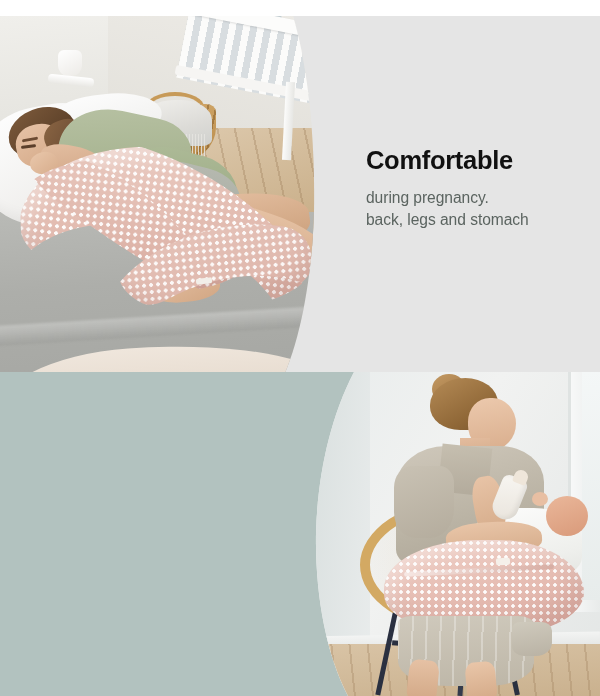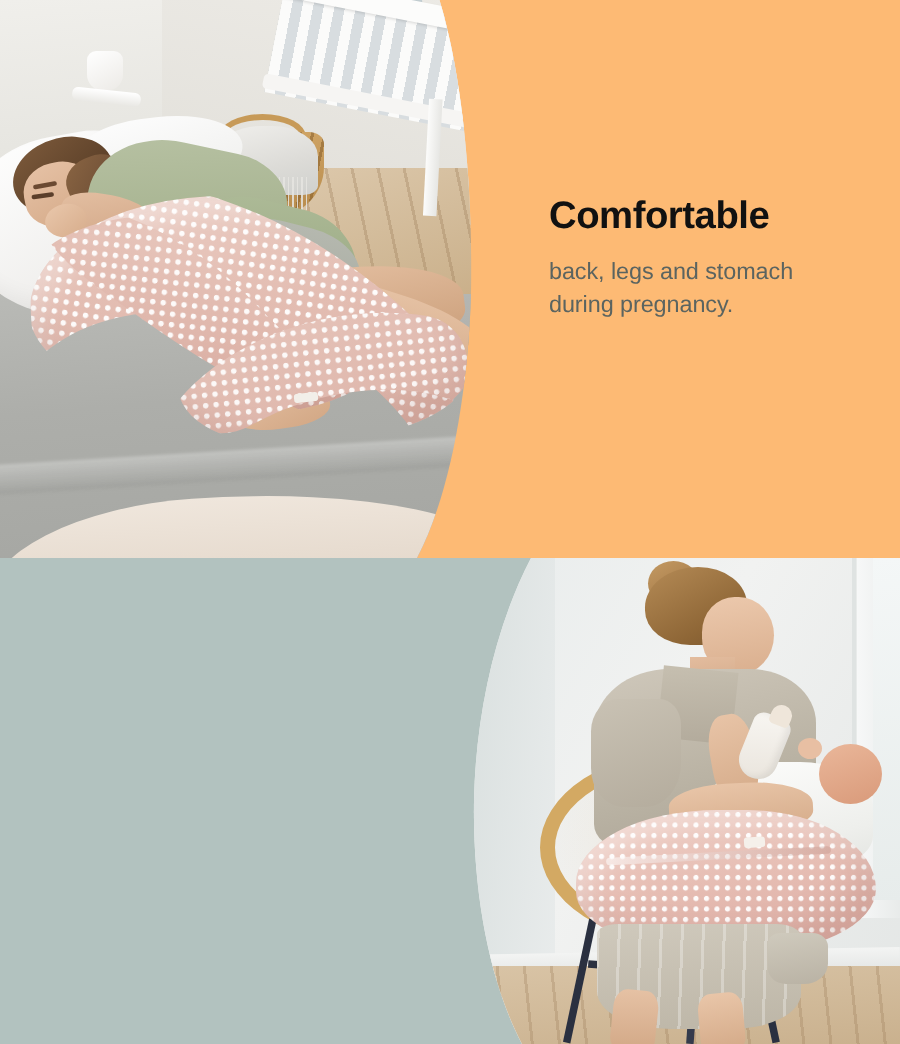--- a/index.html
+++ b/index.html
@@ -7,22 +7,22 @@
   body{
     font-family:"Liberation Sans", sans-serif;
     background:#ffffff;
     overflow:hidden;
     position:relative;
   }
   .page{ position:relative; width:600px; height:696px; overflow:hidden; }
 
   
   .panel-top{
-    position:absolute; left:0; top:0; width:600px; height:372px;
-    background:#fdba74; overflow:hidden;
+    position:absolute; left:0; top:16px; width:600px; height:372px;
+    background:#e5e5e5; overflow:hidden;
   }
   .photo-top{
     position:absolute; left:0; top:0; width:322px; height:372px;
     overflow:hidden;
     
     clip-path: path("M 0 0 L 293 0 C 311 60 315 140 314 196 C 312 262 300 330 278 372 L 0 372 Z");
   }
   .photo-top-inner{
     position:absolute; left:0; top:0; width:322px; height:372px;
   }
@@ -346,22 +346,22 @@
         <div class="t-pillowpink"></div>
         <div class="t-pillowpink2"></div>
         <div class="t-pillowpink3"></div>
         <div class="t-tag"></div>
       </div>
     </figure>
 
     <div class="text-top">
       <h2 class="h-big">Comfortable</h2>
       <p class="body-top">
+        <span class="body-line">during pregnancy.</span>
         <span class="body-line">back, legs and stomach</span>
-        <span class="body-line">during pregnancy.</span>
       </p>
     </div>
   </section>
 
   <section class="panel-bot">
 
     <figure class="photo-bot">
       <div class="photo-bot-inner">
         <div class="b-wall"></div>
         <div class="b-wallcorner"></div>

